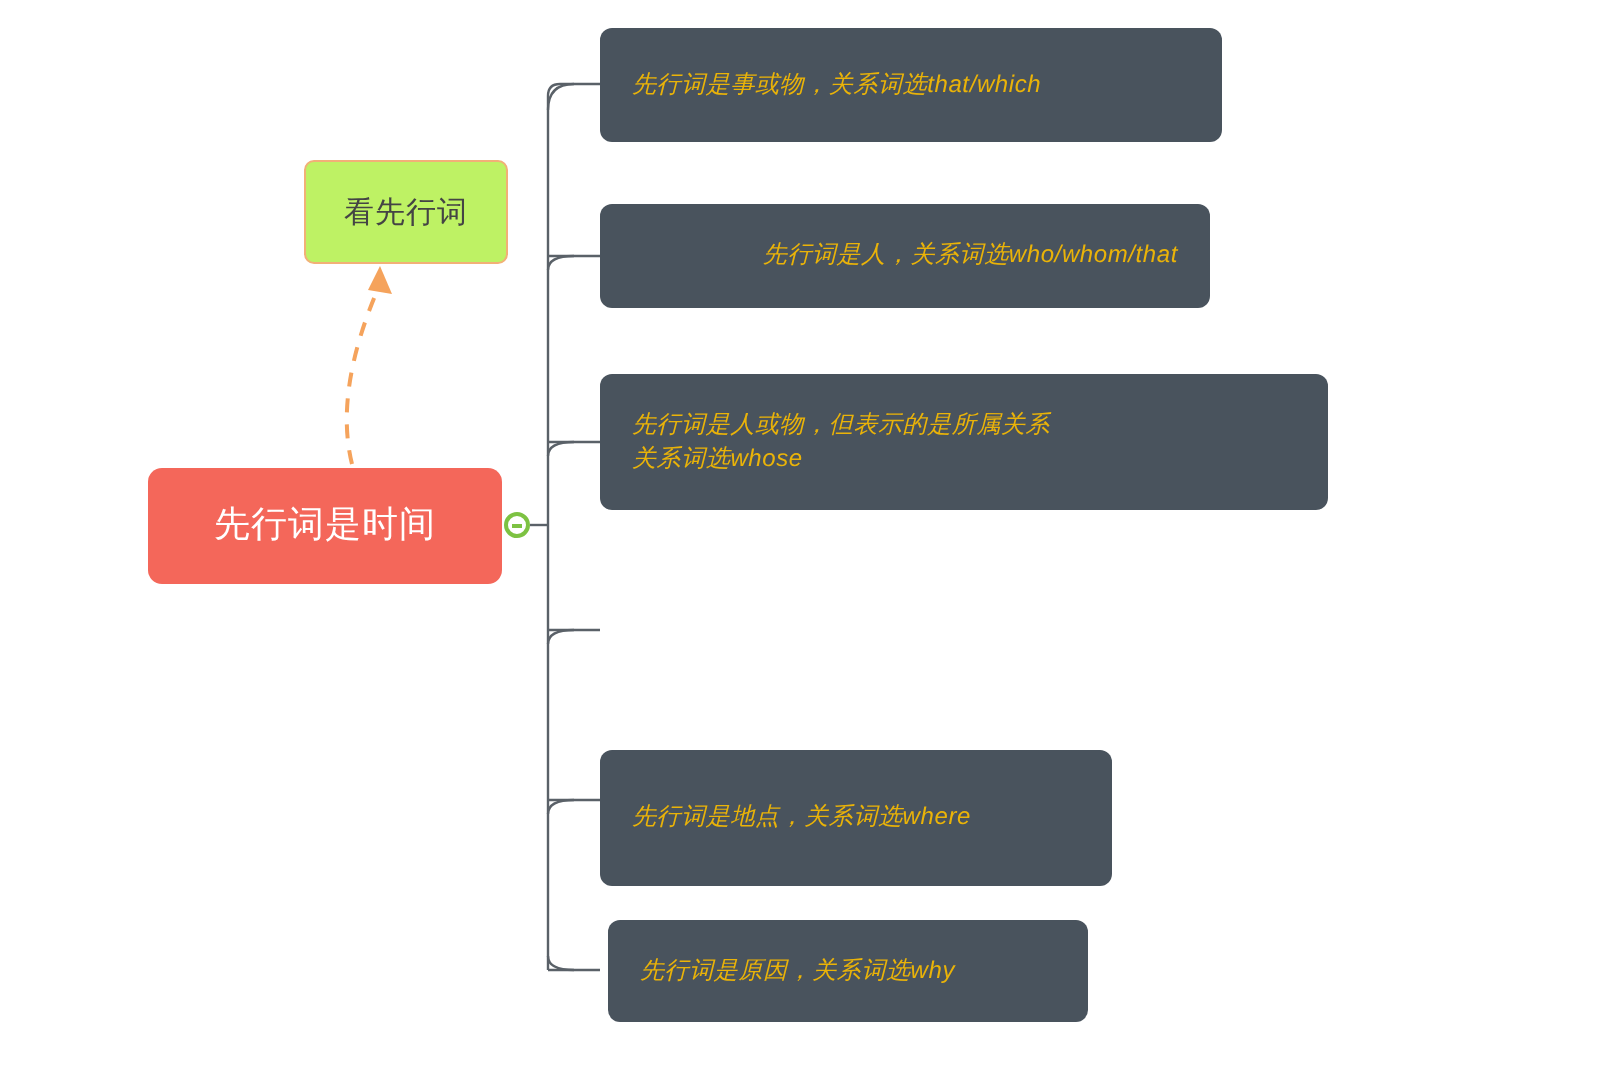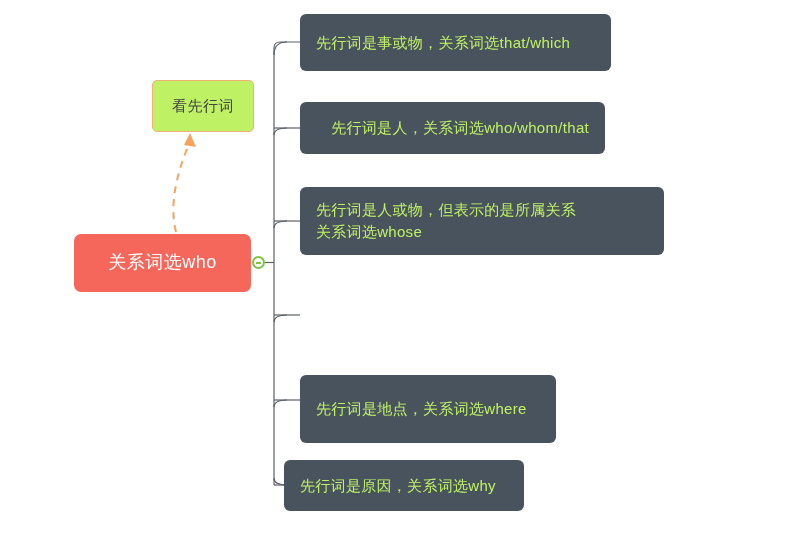--- a/index.html
+++ b/index.html
@@ -50,25 +50,26 @@
     letter-spacing: 0.5px;
     white-space: nowrap;
   }
   
   .branch-node {
     background: #49535d;
     border-radius: 6px;
     padding: 0 16px;
   }
   .branch-node .node-text {
-    color: #bef264;
-    font-size: 15px;
+    color: #eab308;
+    font-size: 12px;
     line-height: 1.45;
     letter-spacing: 0.3px;
     white-space: pre-line;
+    font-style: italic;
   }
   
   .note-node {
     left: 152px;
     top: 80px;
     width: 102px;
     height: 52px;
     background: #bef264;
     border: 1px solid #f2b077;
     border-radius: 5px;
@@ -137,21 +138,21 @@
       <path d="M 274 407 Q 274 400 287 400"></path>
     </g>
 
     <g fill="none" stroke="#f5a35c" stroke-width="2" stroke-dasharray="7 6" stroke-linecap="butt">
       <path d="M 176 232 C 168 200 180 165 190 142"></path>
     </g>
     <polygon points="190,133 196,147 184,145" fill="#f5a35c"></polygon>
   </svg>
 
   <div class="node root-node">
-    <span class="node-text">关系词选who</span>
+    <span class="node-text">先行词是时间</span>
   </div>
 
   <div class="collapse-toggle"></div>
 
   <div class="node note-node">
     <span class="node-text">看先行词</span>
   </div>
 
   <div class="node branch-node" style="left:300px; top:14px; width:311px; height:57px;">
     <span class="node-text">先行词是事或物，关系词选that/which</span>
@@ -164,17 +165,17 @@
   <div class="node branch-node" style="left:300px; top:187px; width:364px; height:68px;">
     <span class="node-text">先行词是人或物，但表示的是所属关系
 关系词选whose</span>
   </div>
 
 
   <div class="node branch-node" style="left:300px; top:375px; width:256px; height:68px;">
     <span class="node-text">先行词是地点，关系词选where</span>
   </div>
 
-  <div class="node branch-node" style="left:284px; top:460px; width:240px; height:51px;">
+  <div class="node branch-node" style="left:304px; top:460px; width:240px; height:51px;">
     <span class="node-text">先行词是原因，关系词选why</span>
   </div>
 
 </div>
 
 </body></html>

